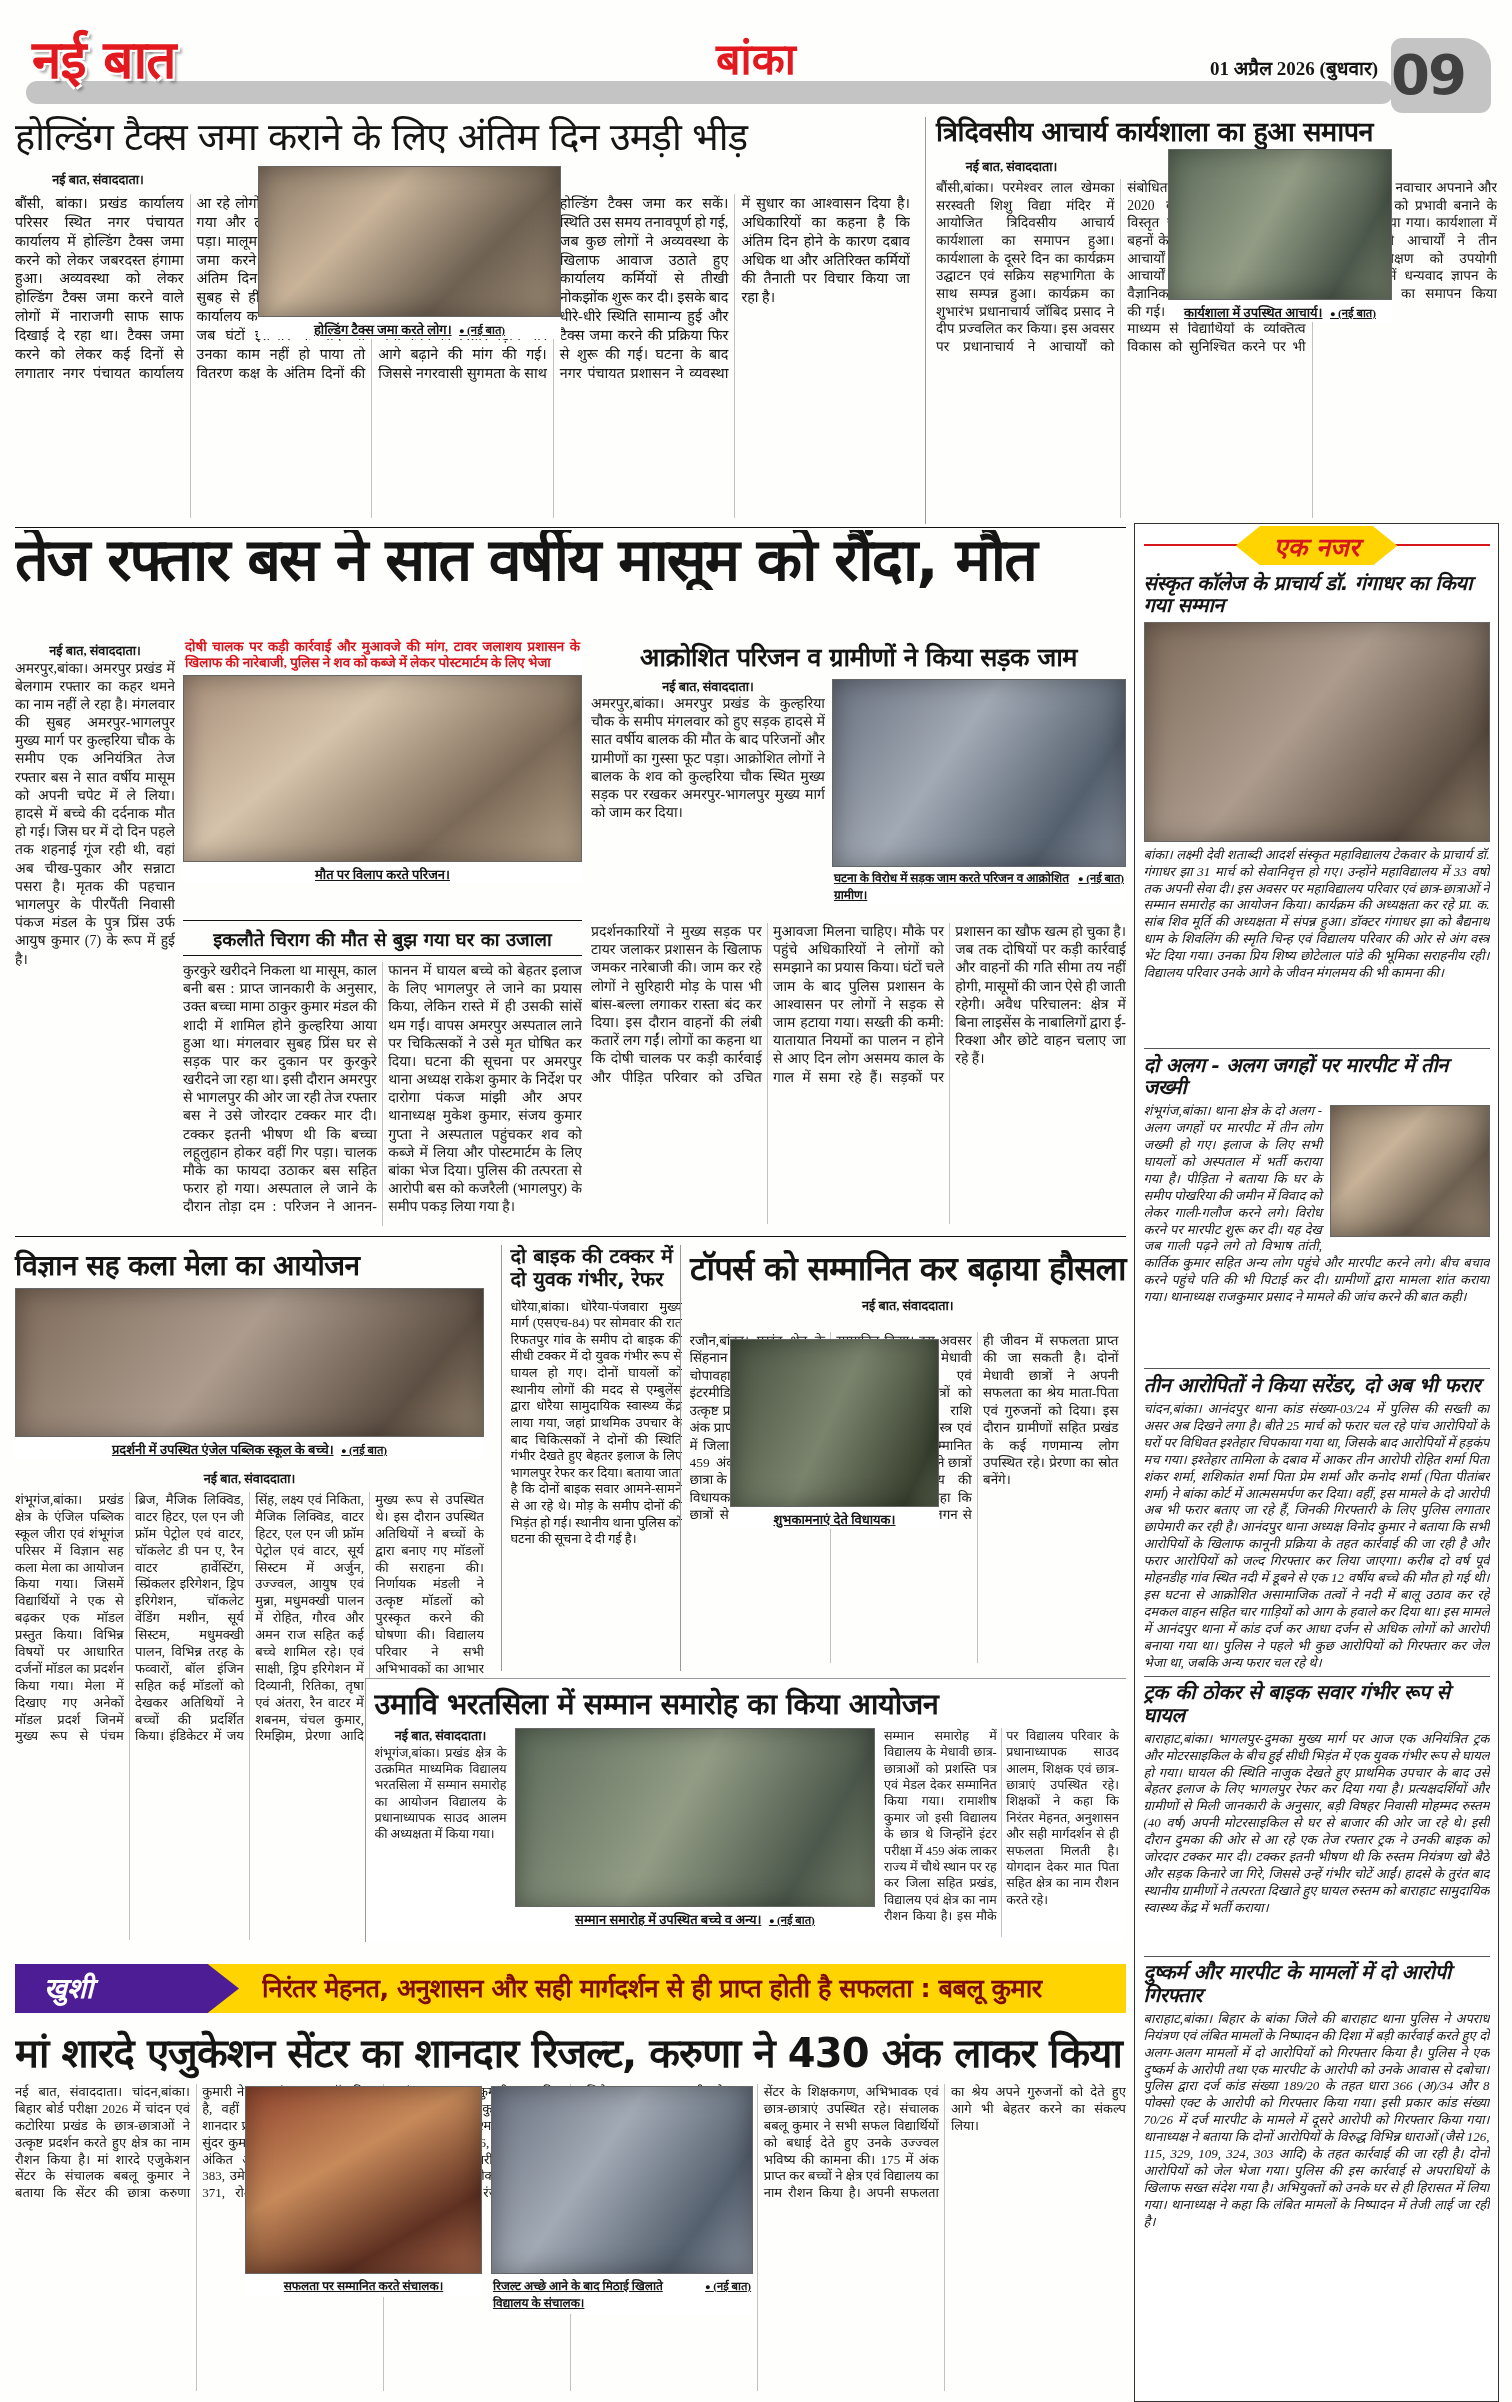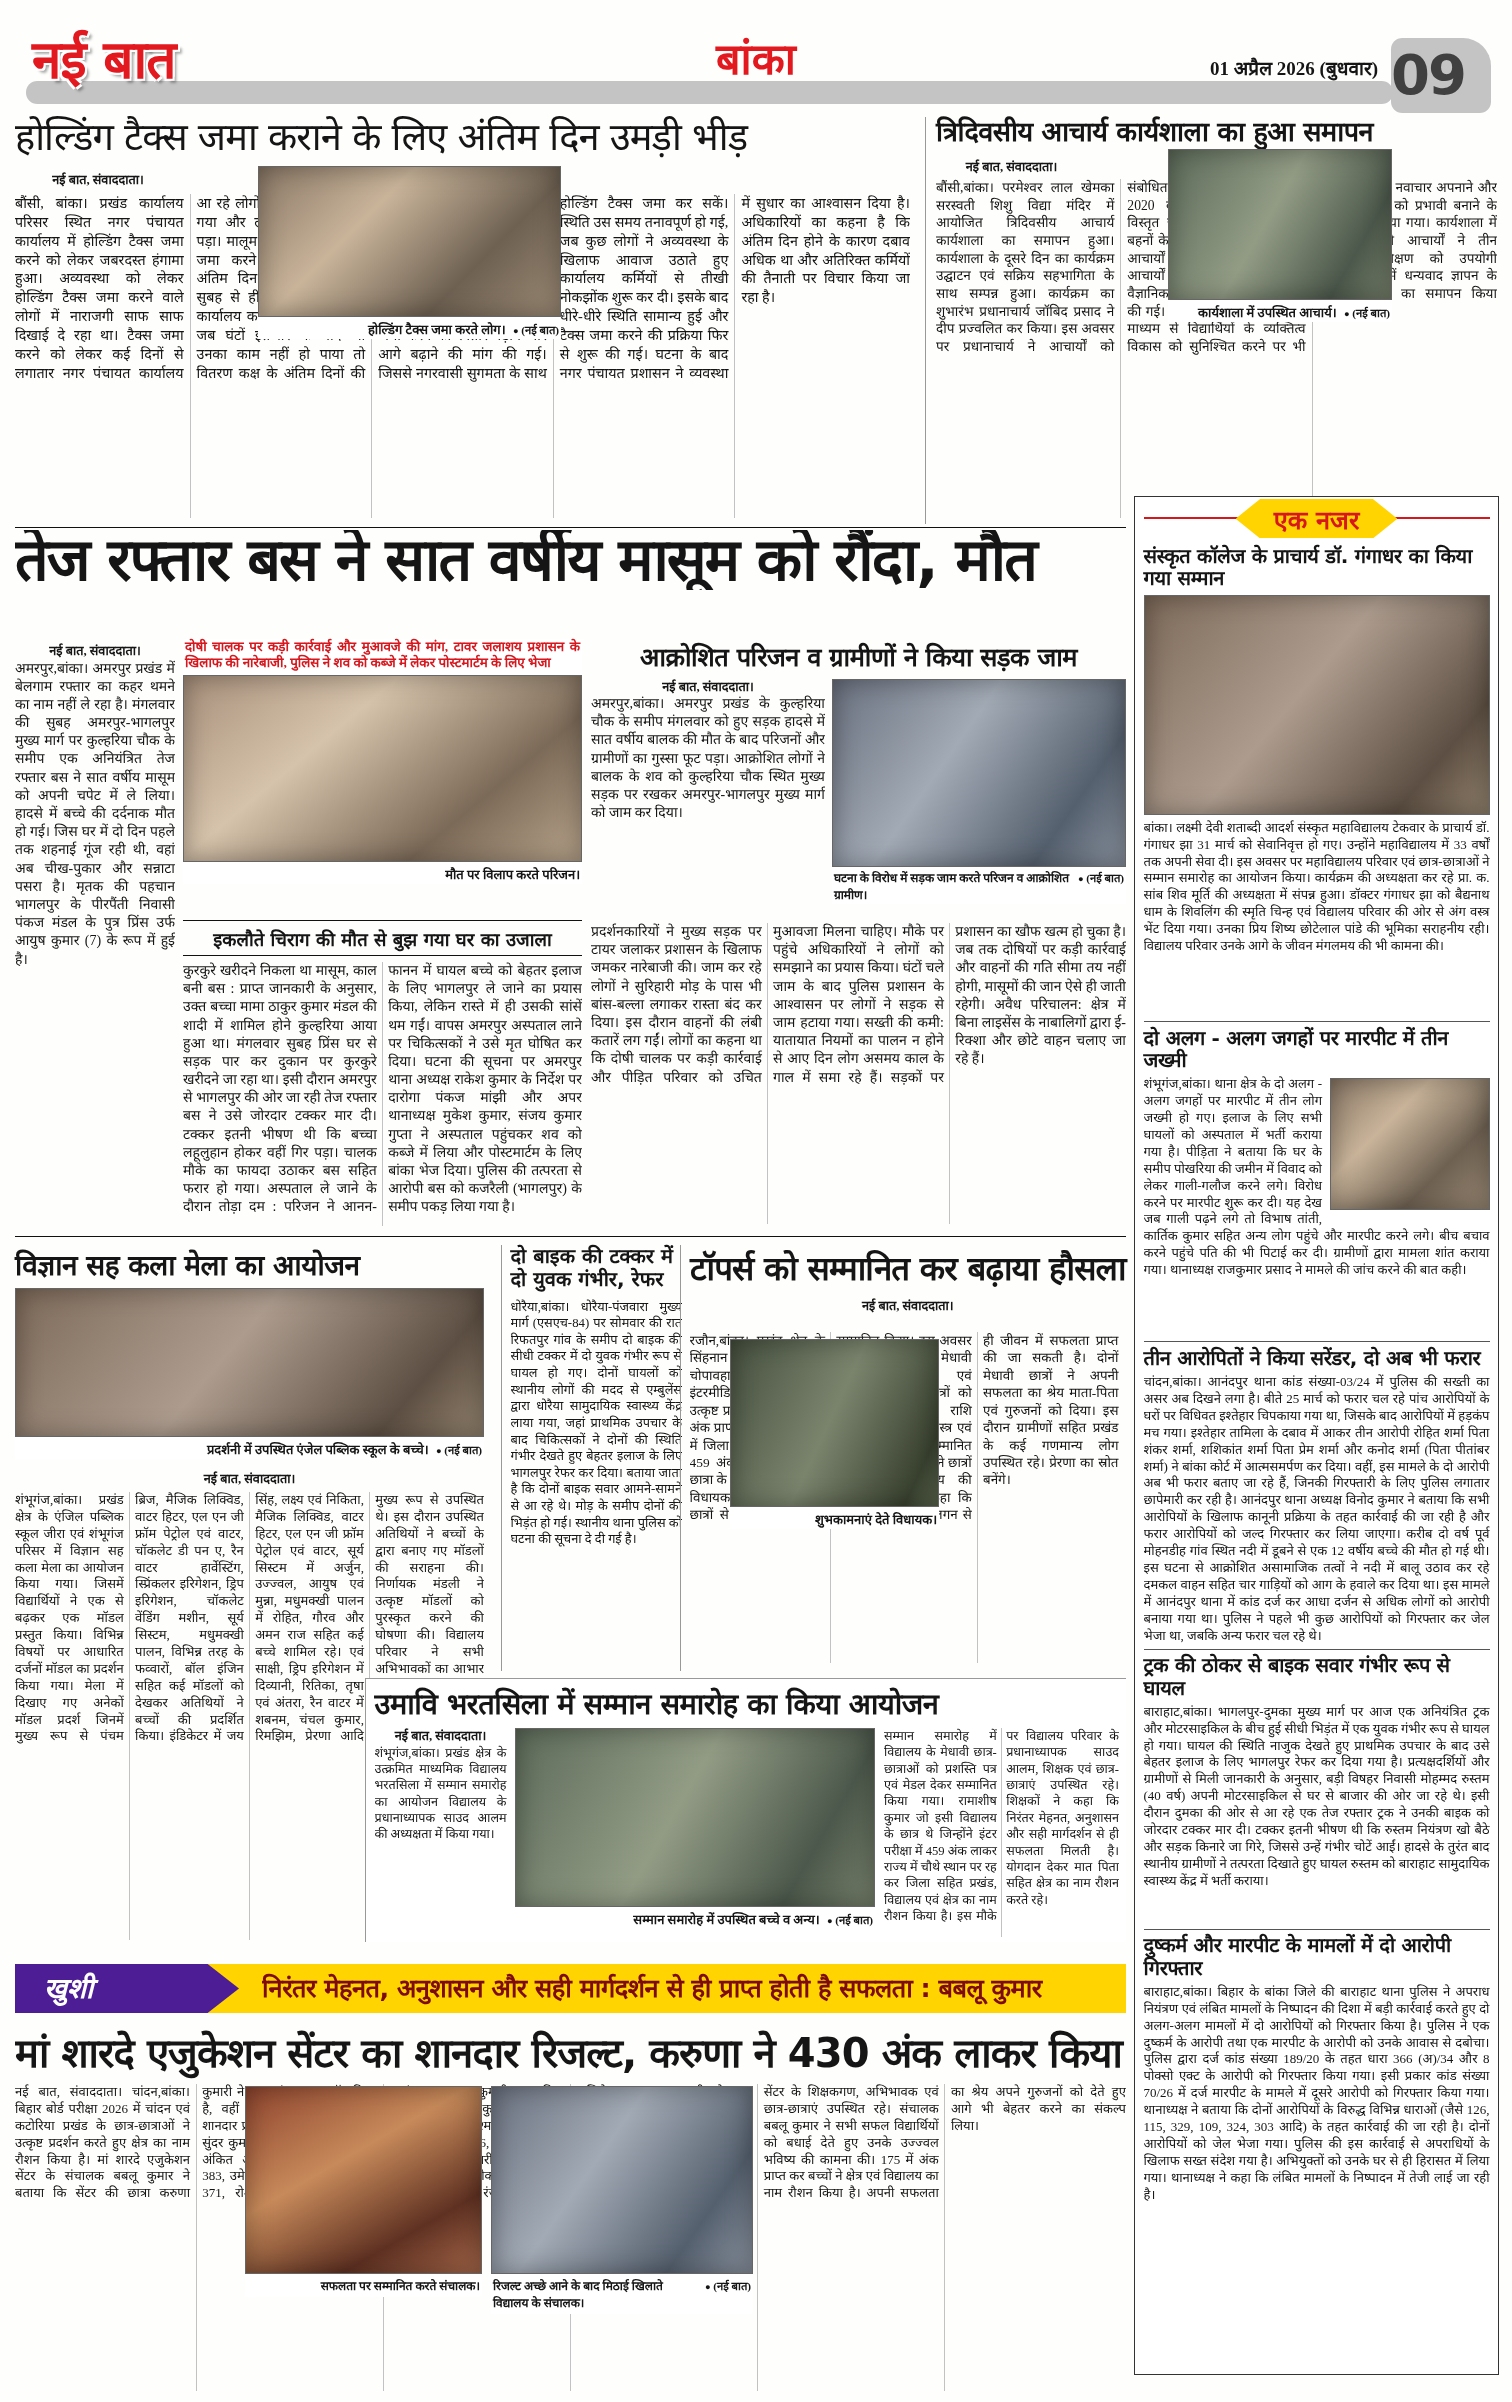--- a/index.html
+++ b/index.html
@@ -16,21 +16,21 @@
          text-shadow:1.9px 1.9px 0 #fff,-1.9px -1.9px 0 #fff,1.9px -1.9px 0 #fff,-1.9px 1.9px 0 #fff,3.8px 3.8px 2.8px rgba(0,0,0,.35);}
   .edition{position:absolute;left:0;right:0;top:28px;text-align:center;font-size:43px;font-weight:800;color:#e2191f;}
   .mast-date{position:absolute;right:134px;top:55px;font-size:19px;font-weight:bold;}
   .pageno-box{position:absolute;right:21px;top:38px;width:100px;height:75px;background:#c4c4c4;border-radius:11.3px 28px 11.3px 11.3px;}
   .pageno{width:100%;line-height:73px;font-size:56px;font-weight:800;color:#404040;letter-spacing:-1.9px;}
 
   
   .rep{text-align:center;font-weight:bold;font-size:12.7px;}
   .photo-box{background:#fff;}
   .photo-ph{border:0.9px solid #666;box-shadow:inset 0 0 26px rgba(0,0,0,.35);}
-  .cap{display:flex;justify-content:flex-end;align-items:baseline;font-size:13px;font-weight:bold;padding:2.8px 1.9px 0.9px;}
+  .cap{display:flex;justify-content:center;align-items:baseline;font-size:13px;font-weight:bold;padding:2.8px 1.9px 0.9px;text-decoration:underline;}
   .credit{font-size:11.3px;white-space:nowrap;margin-left:7.5px;}
   .credit::before{content:"● ";font-size:9.4px;}
   .body-cols{column-gap:13px;column-rule:0.9px solid #c2c2c2;text-align:justify;overflow:hidden;}
   .ph-a{background:linear-gradient(135deg,#8a7866,#c9b49a 35%,#6e6152 70%,#9c8a75);}
   .ph-b{background:linear-gradient(120deg,#5d6b5a,#929c85 45%,#4c584b 80%,#77816c);}
   .ph-c{background:linear-gradient(140deg,#a8907c,#d6c3ab 35%,#7c6a58 72%,#b9a58c);}
   .ph-d{background:linear-gradient(125deg,#6b7280,#a2aab5 40%,#55606e 78%,#8a93a0);}
   .ph-e{background:linear-gradient(130deg,#7d6a5a,#ad9c8e 45%,#5d4f43 82%,#94846f);}
   .ph-f{background:linear-gradient(115deg,#46503f,#7a846d 48%,#39412f 88%,#5d6750);}
   .ph-g{background:linear-gradient(150deg,#90452f,#c78a5a 40%,#5f3122 75%,#a8684a);}
@@ -107,21 +107,21 @@
   .art-ms{left:15px;top:2024px;width:1111px;height:369px;}
   .ms-head{font-size:40px;font-weight:800;letter-spacing:-0.9px;white-space:nowrap;}
   .ms-body{position:absolute;left:0;top:60px;width:1111px;height:307px;column-count:6;column-gap:12.2px;column-rule:0.9px solid #c2c2c2;font-size:13px;line-height:1.3;text-align:justify;overflow:hidden;}
   .ms-photo1{position:absolute;left:230px;top:62px;width:237px;background:#fff;padding-bottom:1.9px;}
   .ms-photo1 .photo-ph{height:186px;}
   .ms-photo2{position:absolute;left:476px;top:62px;width:262px;background:#fff;padding-bottom:1.9px;}
   .ms-photo2 .photo-ph{height:186px;}
   .ms-photo1 .cap,.ms-photo2 .cap{font-size:12px;}
 
   
-  .en-col{left:1134px;top:496px;width:365px;height:1879px;border:1.4px solid #333;background:#fff;padding:0 8.5px;box-sizing:border-box;}
+  .en-col{left:1134px;top:523px;width:365px;height:1879px;border:1.4px solid #333;background:#fff;padding:0 8.5px;box-sizing:border-box;font-style:italic;}
   .en-badge-row{position:relative;height:43px;}
   .en-badge-row::before{content:"";position:absolute;left:0;right:0;top:20px;border-top:2.8px solid #d6181e;}
   .en-badge{position:absolute;left:50%;top:1.9px;transform:translateX(-50%);background:#ffd400;color:#d6181e;
             font-size:25.4px;font-weight:800;padding:2.8px 38px;
             clip-path:polygon(0 50%,24.5px 0,calc(100% - 24.5px) 0,100% 50%,calc(100% - 24.5px) 100%,24.5px 100%);}
   .en-item{padding:4.7px 0 7.5px;}
   .en-item + .en-item{border-top:0.9px solid #555;}
   .en-head{font-size:20px;font-weight:800;line-height:1.12;letter-spacing:-0.3px;}
   .en-body{font-size:13px;line-height:1.3;margin-top:4.7px;text-align:justify;overflow:hidden;}
   .en-photo{margin-top:5.6px;}

